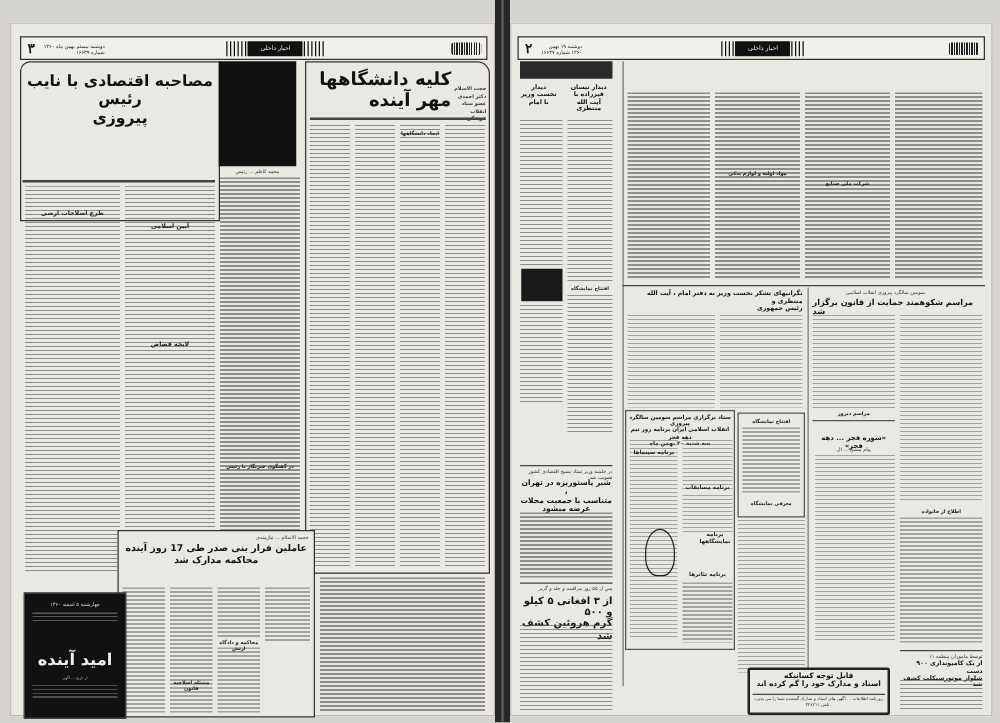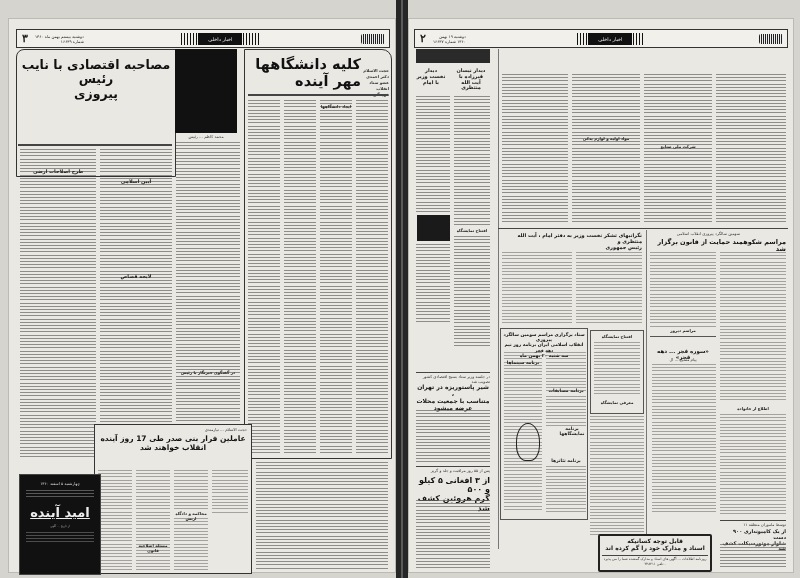--- a/index.html
+++ b/index.html
@@ -87,36 +87,36 @@
   <div class="col dense" style="left:276px;top:82px;width:32px;height:355px;"></div>
   <div class="col dense" style="left:312px;top:82px;width:32px;height:355px;"></div>
   <div class="col dense" style="left:348px;top:82px;width:32px;height:355px;"></div>
   <div class="sub" style="left:312px;top:86px;width:32px;font-size:4px;">ایجاد دانشگاهها</div>
   <div class="sub" style="left:168px;top:352px;width:64px;font-size:4px;">در گفتگوی خبرنگار با رئیس</div>
 
   <div class="box" style="left:86px;top:406px;width:158px;height:150px;background:#eae8e3;">
     <div class="kicker" style="right:4px;top:2px;">حجت الاسلام ... نیازمندی</div>
     <div class="hl" style="left:4px;right:4px;top:10px;font-size:7.5px;">
       <div>عاملین فرار بنی صدر طی 17 روز آینده</div>
-      <div>انقلاب خواهند شد</div>
+      <div>محاکمه مدارک شد</div>
     </div>
   </div>
   <div class="col" style="left:90px;top:452px;width:34px;height:100px;"></div>
   <div class="col" style="left:128px;top:452px;width:34px;height:100px;"></div>
   <div class="col" style="left:166px;top:452px;width:34px;height:40px;"></div>
   <div class="col" style="left:166px;top:500px;width:34px;height:52px;"></div>
   <div class="col" style="left:204px;top:452px;width:36px;height:44px;"></div>
   <div class="sub" style="left:166px;top:493px;width:34px;font-size:4px;">محاکمه و دادگاه ارتش</div>
   <div class="sub" style="left:128px;top:525px;width:34px;font-size:4px;">مسئله اصلاحیه قانون</div>
   <div class="col dense" style="left:248px;top:444px;width:132px;height:108px;"></div>
 
   <div class="ad-dark" style="left:11px;top:456px;width:80px;height:99px;border:1px solid #444;">
     <div style="font-size:4px;margin-top:6px;">چهارشنبه ۵ اسفند ۱۳۶۰</div>
     <div style="margin:4px 6px;height:9px;background:repeating-linear-gradient(180deg,#777 0 1px,transparent 1px 3px);opacity:.7;"></div>
-    <div style="font-size:13px;font-weight:bold;color:#eee;margin-top:6px;text-decoration:underline;">امید آینده</div>
+    <div style="font-size:13px;font-weight:bold;color:#eee;margin-top:22px;">امید آینده</div>
     <div style="font-size:3px;color:#aaa;margin-top:4px;">از تاریخ ... آگهی</div>
     <div style="margin:4px 6px;height:12px;background:repeating-linear-gradient(180deg,#666 0 1px,transparent 1px 3px);opacity:.7;"></div>
   </div>
 </div>
 
 <div class="page right">
 
   <div class="mast" style="left:6px;width:372px;">
     <span class="logo"></span>
     <div class="bars">
@@ -183,21 +183,21 @@
 
   <div class="hl" style="left:94px;top:215px;width:140px;font-size:5px;text-align:right;">
     <div>نگرانیهای تشکر نخست وزیر به دفتر امام ، آیت الله منتظری و</div>
     <div>رئیس جمهوری</div>
   </div>
   <div class="col" style="left:94px;top:234px;width:70px;height:74px;"></div>
   <div class="col" style="left:168px;top:234px;width:66px;height:74px;"></div>
   <div class="rule" style="left:238px;top:212px;width:1px;height:320px;background:#777;"></div>
 
   <div class="kicker" style="left:242px;top:213px;width:90px;text-align:right;">سومین سالگرد پیروزی انقلاب اسلامی</div>
-  <div class="hl" style="left:242px;top:221px;width:136px;font-size:6.5px;text-align:right;">مراسم شکوهمند حمایت از قانون برگزار شد</div>
+  <div class="hl" style="left:242px;top:221px;width:136px;font-size:6.5px;text-align:left;">مراسم شکوهمند حمایت از قانون برگزار شد</div>
   <div class="col" style="left:242px;top:234px;width:66px;height:76px;"></div>
   <div class="col" style="left:312px;top:234px;width:66px;height:150px;"></div>
   <div class="sub" style="left:242px;top:310px;width:66px;font-size:4px;">مراسم دیروز</div>
   <div class="sub" style="left:312px;top:388px;width:66px;font-size:4px;">اطلاع از خانواده</div>
   <div class="col" style="left:312px;top:396px;width:66px;height:100px;"></div>
 
   <div class="box" style="left:242px;top:318px;width:66px;height:1px;border:none;background:#555;"></div>
   <div class="hl" style="left:242px;top:330px;width:66px;font-size:5.5px;">«سوره فجر ... دهه فجر»</div>
   <div class="kicker" style="left:242px;top:339px;width:66px;text-align:center;">پیام مسیح ... ال</div>
   <div class="col" style="left:244px;top:346px;width:64px;height:150px;"></div>

